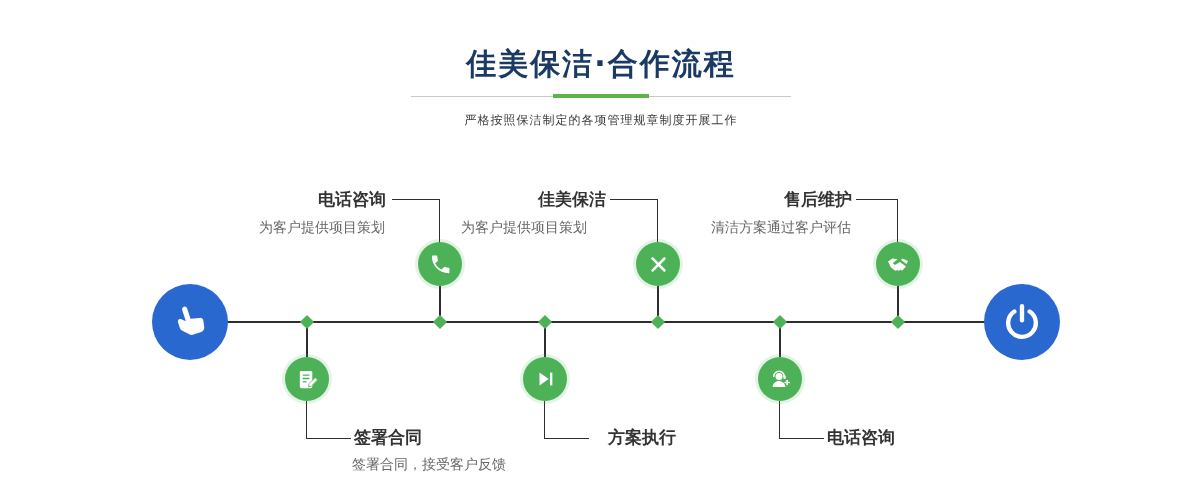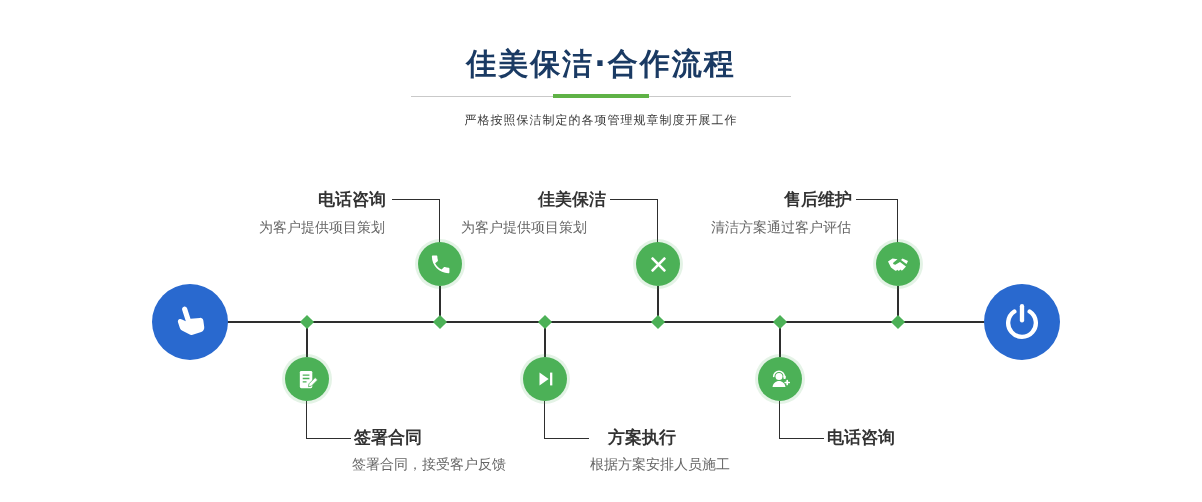--- a/index.html
+++ b/index.html
@@ -164,17 +164,16 @@
   <div class="step-label" style="left:538px;top:190px;">佳美保洁</div>
   <div class="step-desc" style="left:461px;top:218px;">为客户提供项目策划</div>
 
   <div class="step-label" style="left:784px;top:190px;">售后维护</div>
   <div class="step-desc" style="left:711px;top:218px;">清洁方案通过客户评估</div>
 
   <div class="step-label" style="left:354px;top:428px;">签署合同</div>
   <div class="step-desc" style="left:352px;top:455px;">签署合同，接受客户反馈</div>
 
   <div class="step-label" style="left:608px;top:428px;">方案执行</div>
-  <div class="step-desc" style="left:590px;top:455px;">根据方案安排人员施工</div>
 
   <div class="step-label" style="left:827px;top:428px;">电话咨询</div>
 
 </div>
 
 </body></html>

